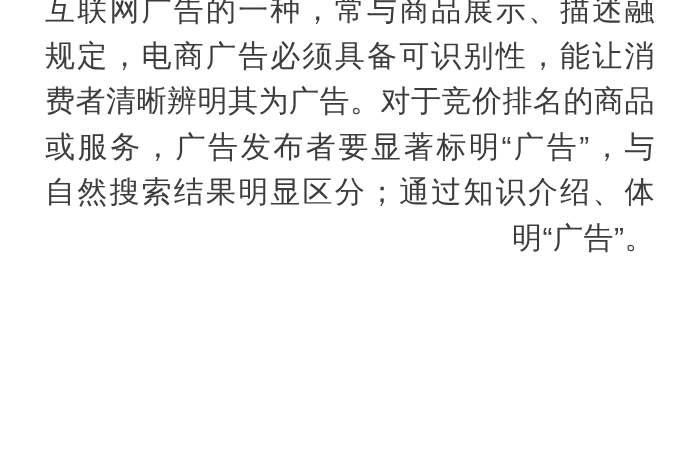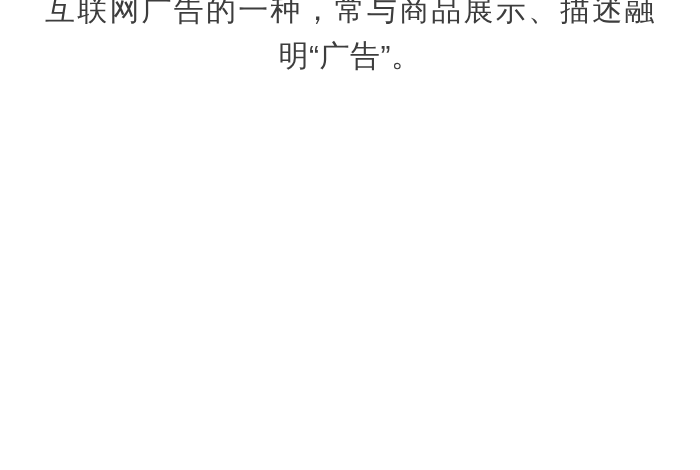--- a/index.html
+++ b/index.html
@@ -26,29 +26,33 @@
     right: 45px;
     top: 0;
     margin-top: -13px;
   }
   .line {
     font-size: 30px;
     line-height: 45.5px;
     color: #3d3d3d;
     white-space: nowrap;
     letter-spacing: 0.5px;
-    text-align: center;
+    text-align: right;
   }
   .line.justify {
     text-align: justify;
     text-align-last: justify;
     -moz-text-align-last: justify;
   }
 </style>
 </head>
 <body>
 
 <div class="page">
   <div class="paragraph">
     <div class="line justify">互联网广告的一种，常与商品展示、描述融</div>
+    <div class="line justify">规定，电商广告必须具备可识别性，能让消</div>
+    <div class="line justify">费者清晰辨明其为广告。对于竞价排名的商品</div>
+    <div class="line justify">或服务，广告发布者要显著标明“广告”，与</div>
+    <div class="line justify">自然搜索结果明显区分；通过知识介绍、体</div>
     <div class="line">明“广告”。</div>
   </div>
 </div>
 
 </body></html>

